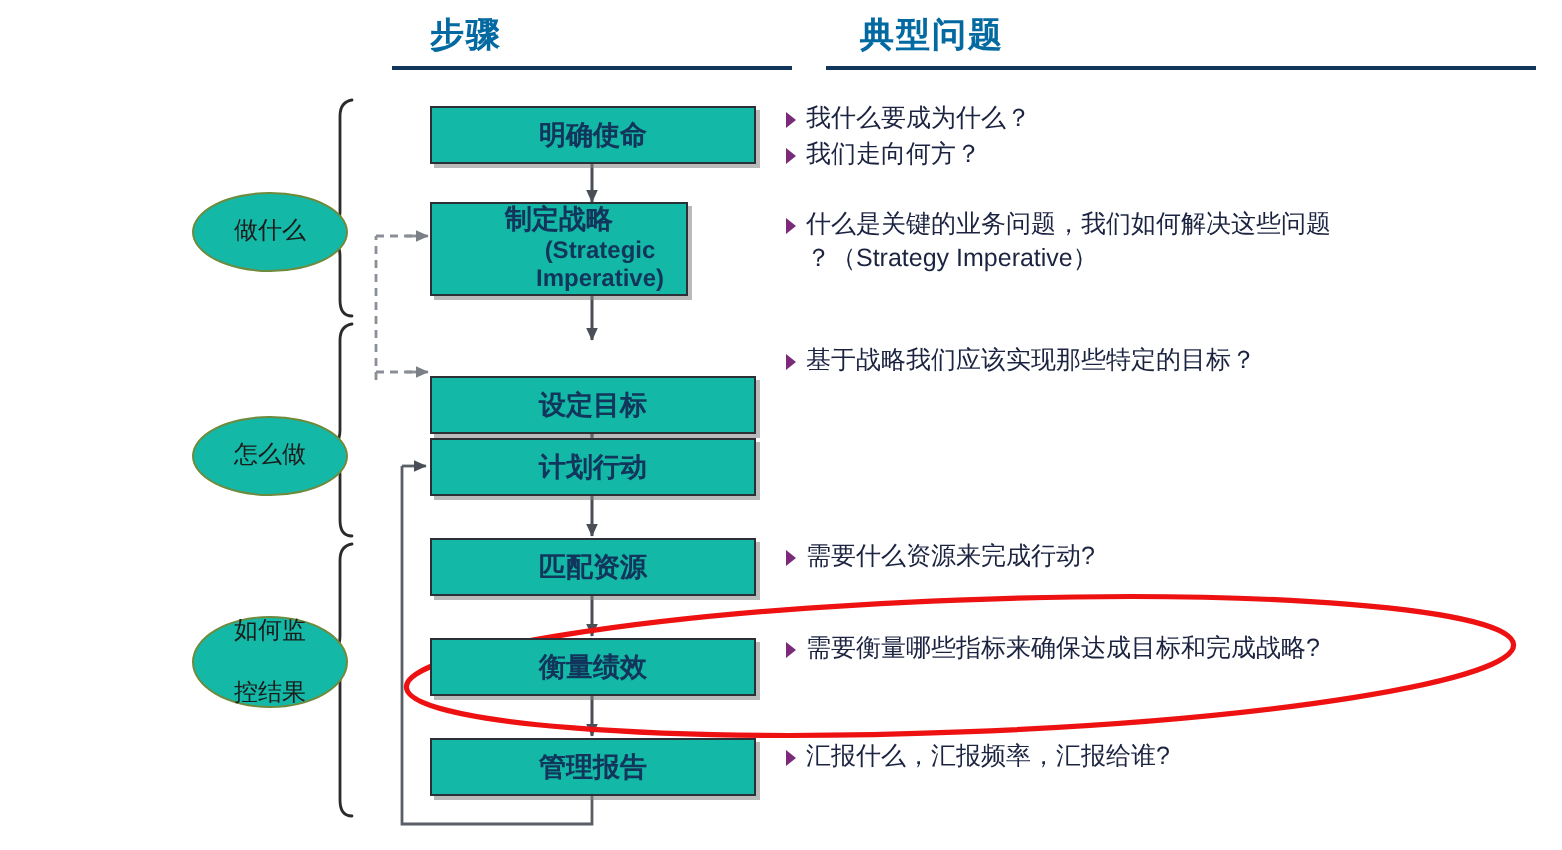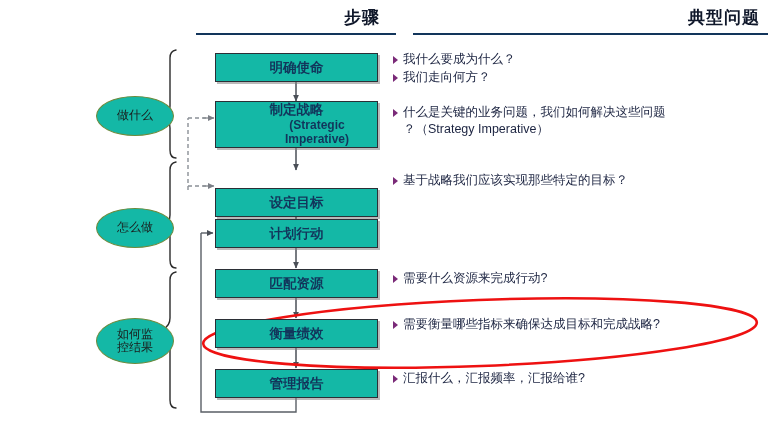--- a/index.html
+++ b/index.html
@@ -10,22 +10,22 @@
     overflow:hidden;
     position:relative;
   }
   #root{position:absolute;inset:0;}
 
   
   .col-head{
     position:absolute;
     font-weight:bold;
     font-size:17px;
-    color:#0f172a;
-    text-align:right;
+    color:#0369a1;
+    text-align:left;
     letter-spacing:1px;
   }
   .col-rule{
     position:absolute;
     height:2px;
     background:#12355b;
   }
 
   
   .pbox{
@@ -146,30 +146,30 @@
   </svg>
 
   <div class="gell" style="left:96px;top:96px;width:78px;height:40px;">
     <span>做什么</span>
   </div>
 
   <div class="gell" style="left:96px;top:208px;width:78px;height:40px;">
     <span>怎么做</span>
   </div>
 
-  <div class="gell" style="left:96px;top:318px;width:78px;height:46px;">
+  <div class="gell" style="left:96px;top:308px;width:78px;height:46px;justify-content:space-between;">
     <span>如何监</span>
     <span>控结果</span>
   </div>
 
   <div class="pbox" style="left:215px;top:53px;width:163px;height:29px;">
     <span>明确使命</span>
   </div>
 
-  <div class="pbox" style="left:215px;top:101px;width:163px;height:47px;">
+  <div class="pbox" style="left:215px;top:101px;width:129px;height:47px;">
     <span>制定战略</span>
     <span class="l2">(Strategic Imperative)</span>
   </div>
 
   <div class="pbox" style="left:215px;top:188px;width:163px;height:29px;">
     <span>设定目标</span>
   </div>
 
   <div class="pbox" style="left:215px;top:219px;width:163px;height:29px;">
     <span>计划行动</span>

